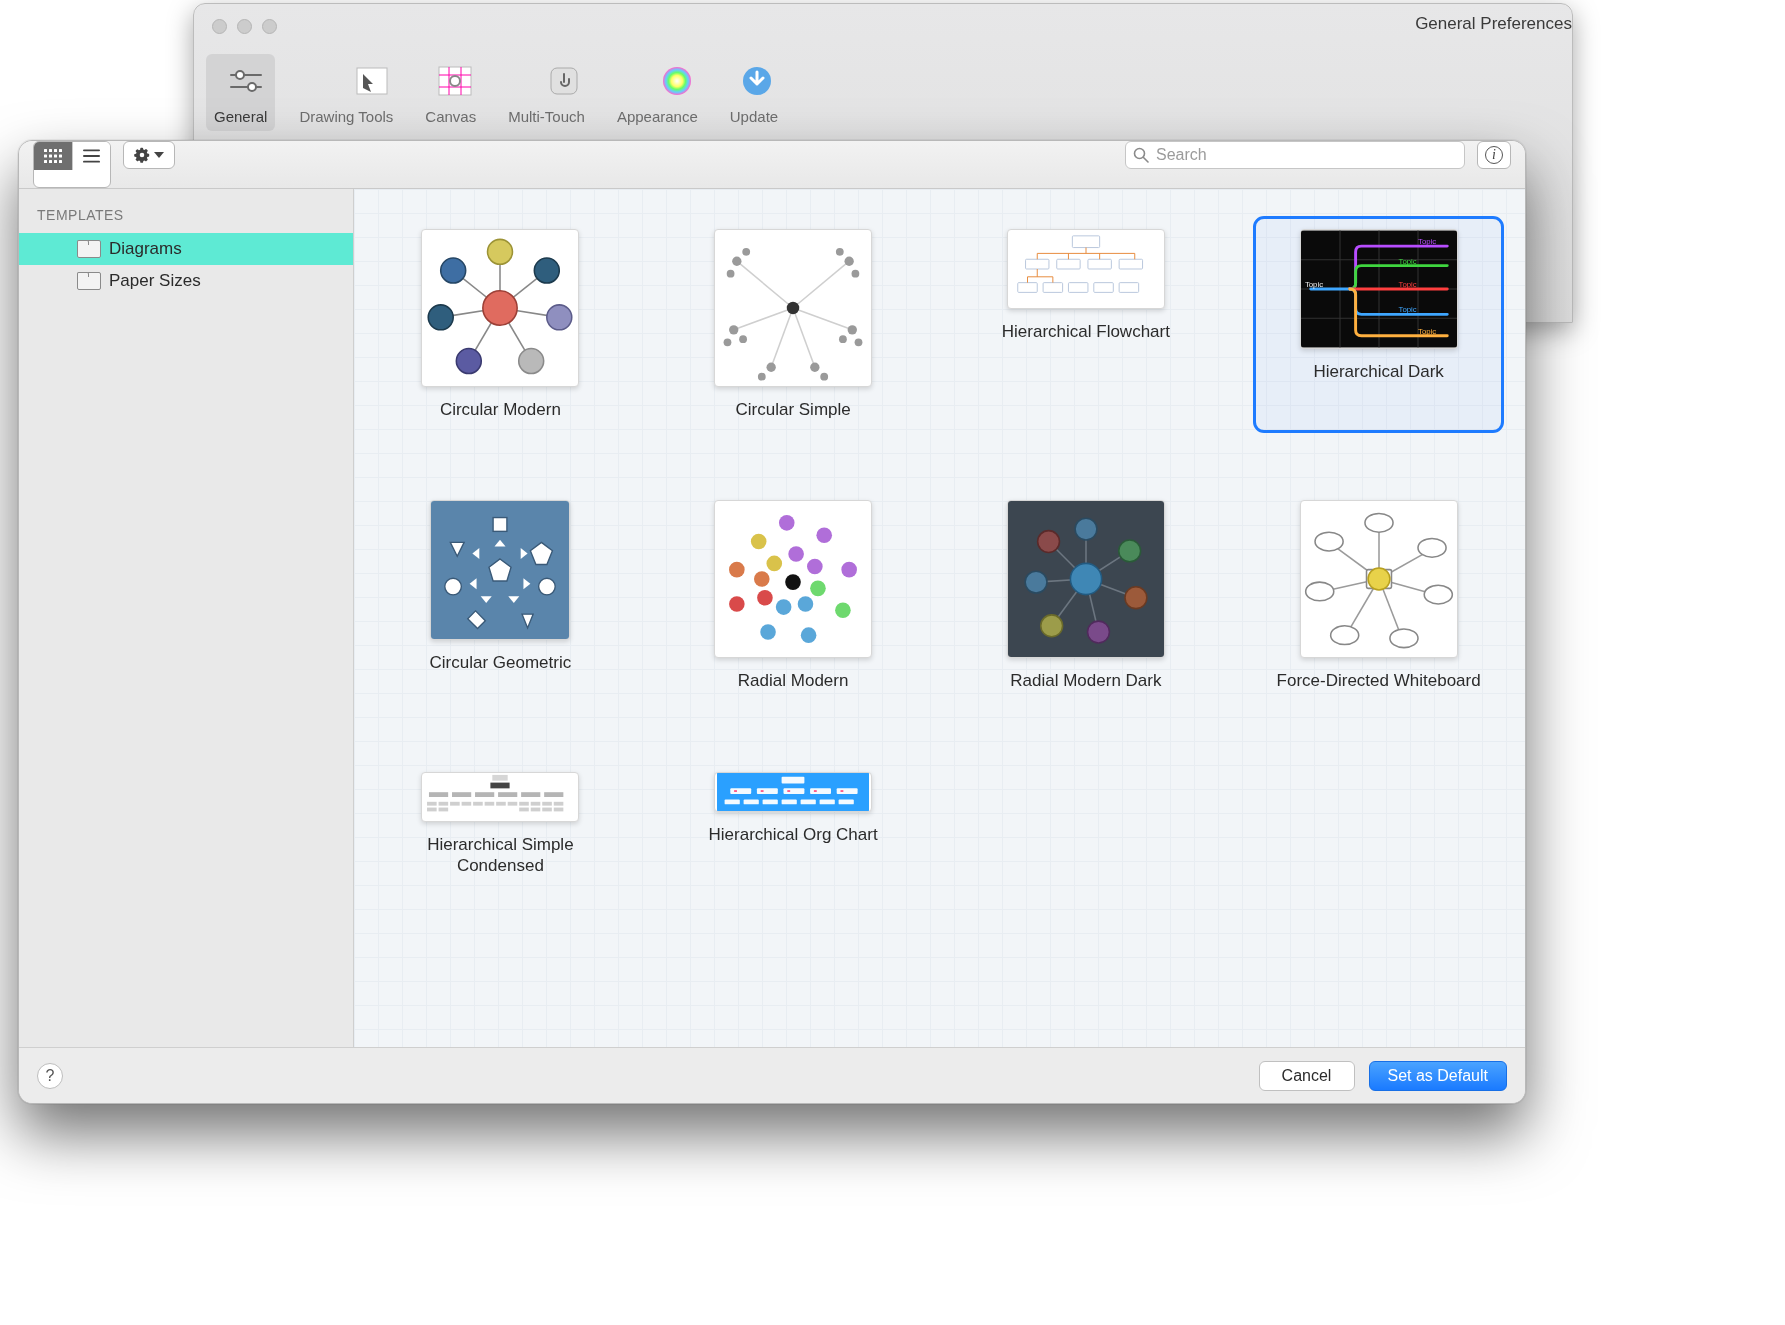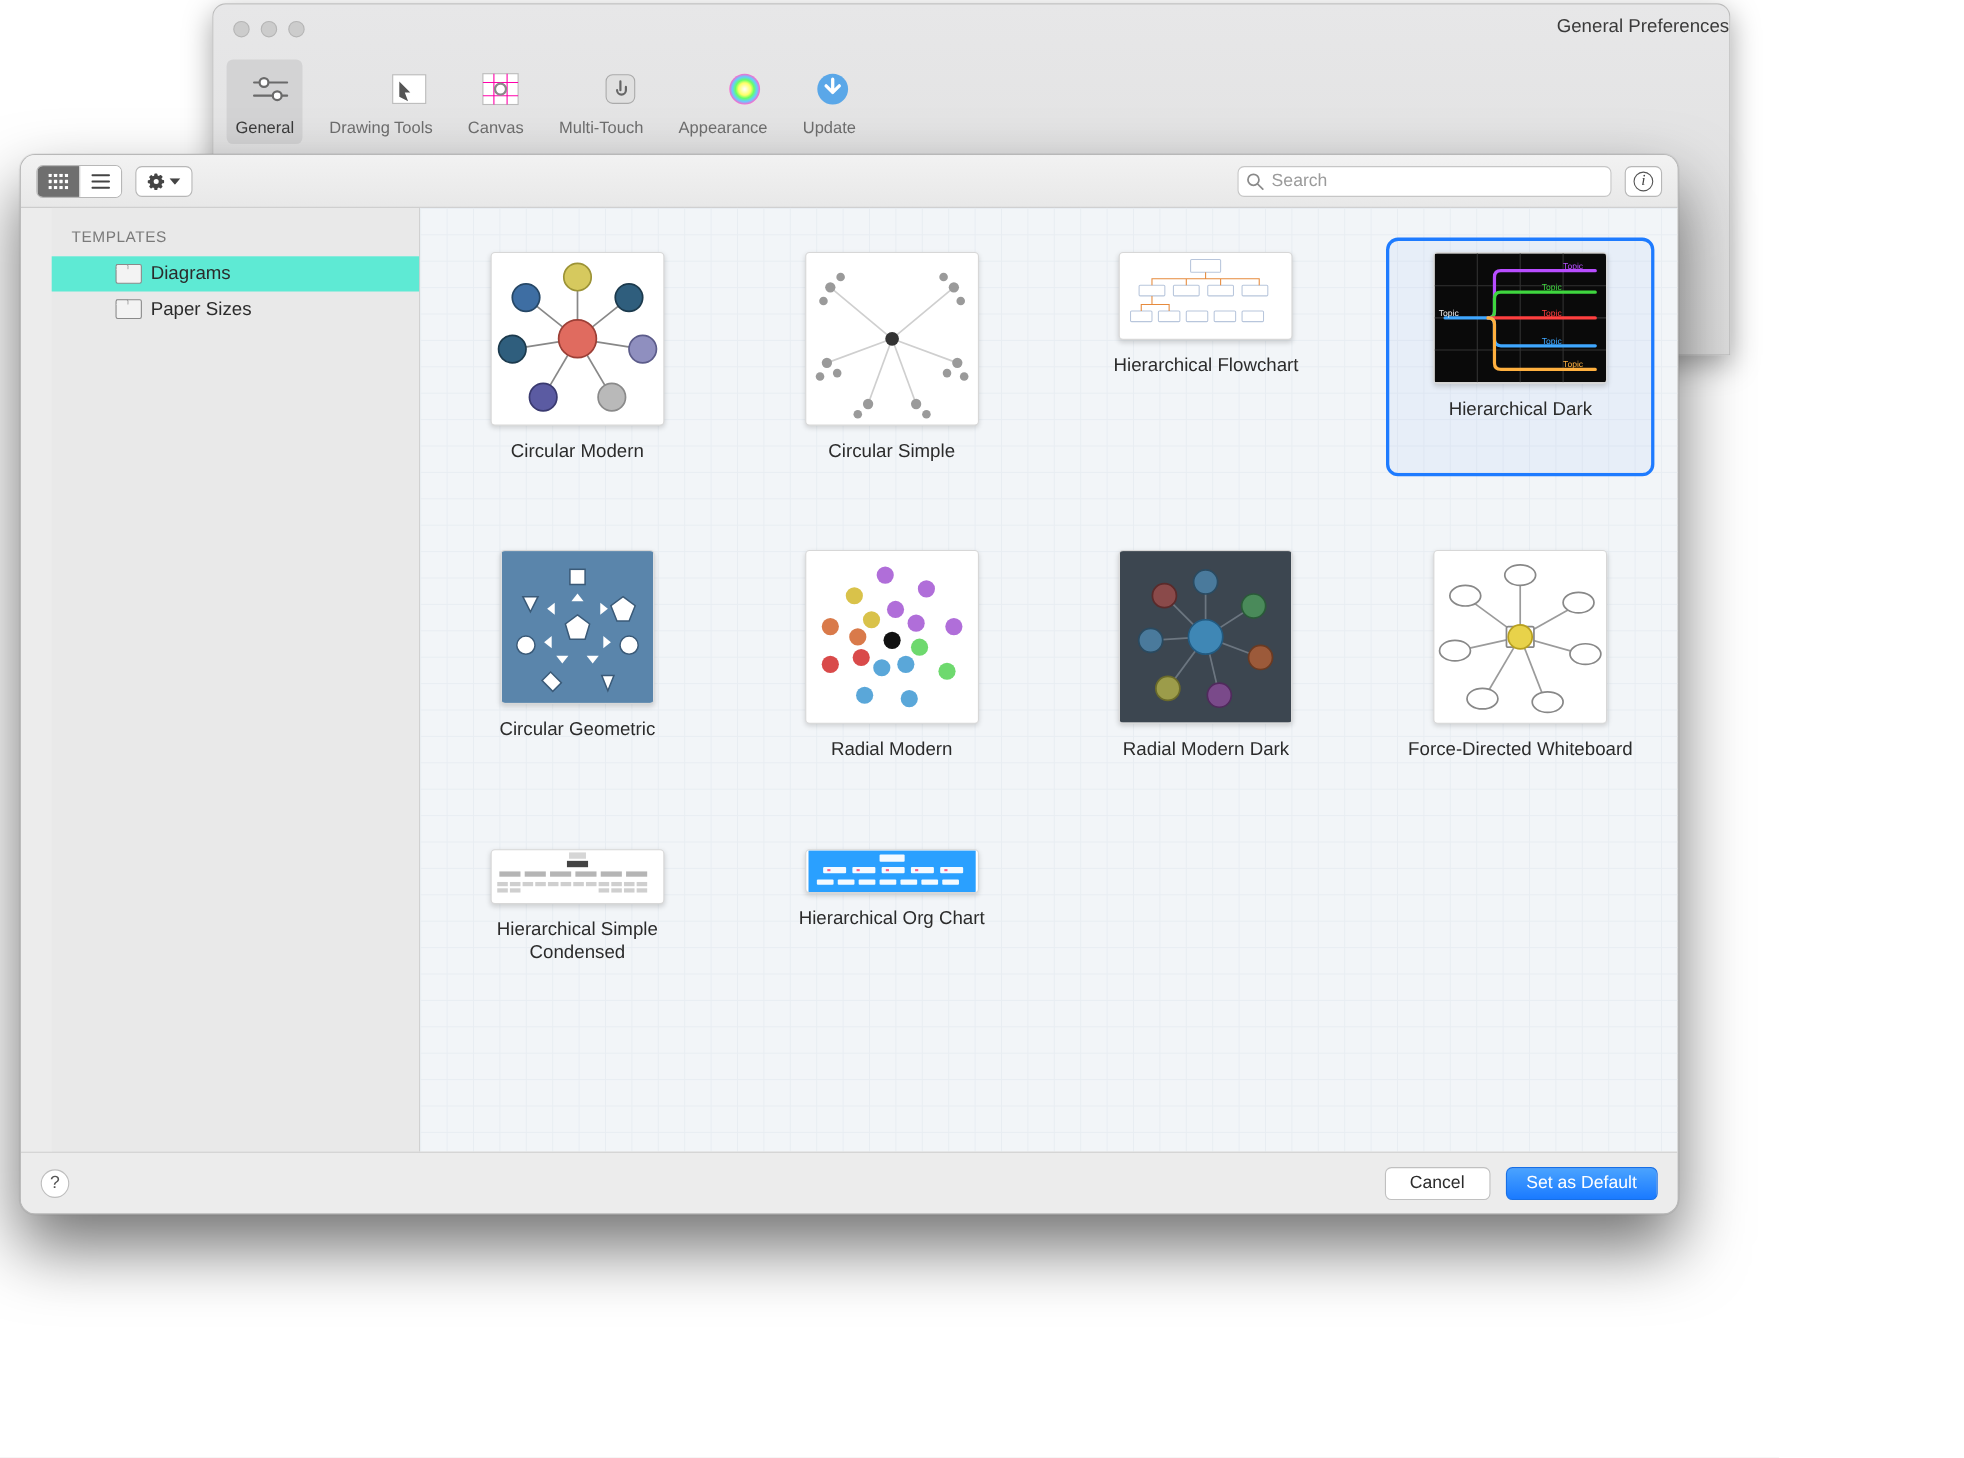--- a/index.html
+++ b/index.html
@@ -79,21 +79,20 @@
   display: flex;
   flex-direction: column;
   overflow: hidden;
 }
 
 .sheet-toolbar {
   height: 48px;
   background: linear-gradient(#f2f2f2, #e8e8e8);
   border-bottom: 1px solid #c9c9c9;
   display: flex;
-  align-items: center;
   padding: 0 14px;
   gap: 12px;
 }
 .seg {
   display: flex;
   border: 1px solid #b7b7b7;
   border-radius: 6px;
   overflow: hidden;
   background: #fff;
 }
@@ -156,21 +155,20 @@
   width: 18px; height: 18px;
   display: flex; align-items: center; justify-content: center;
   font-style: italic; font-family: Georgia, serif; font-size: 14px;
 }
 
 
 .sheet-body {
   flex: 1;
   display: flex;
   min-height: 0;
-  margin-left: 28px;
 }
 .sidebar {
   width: 335px;
   background: #e9e9e9;
   border-right: 1px solid #cfcfcf;
   padding-top: 18px;
 }
 .sidebar-header {
   font-size: 14px;
   letter-spacing: .5px;

